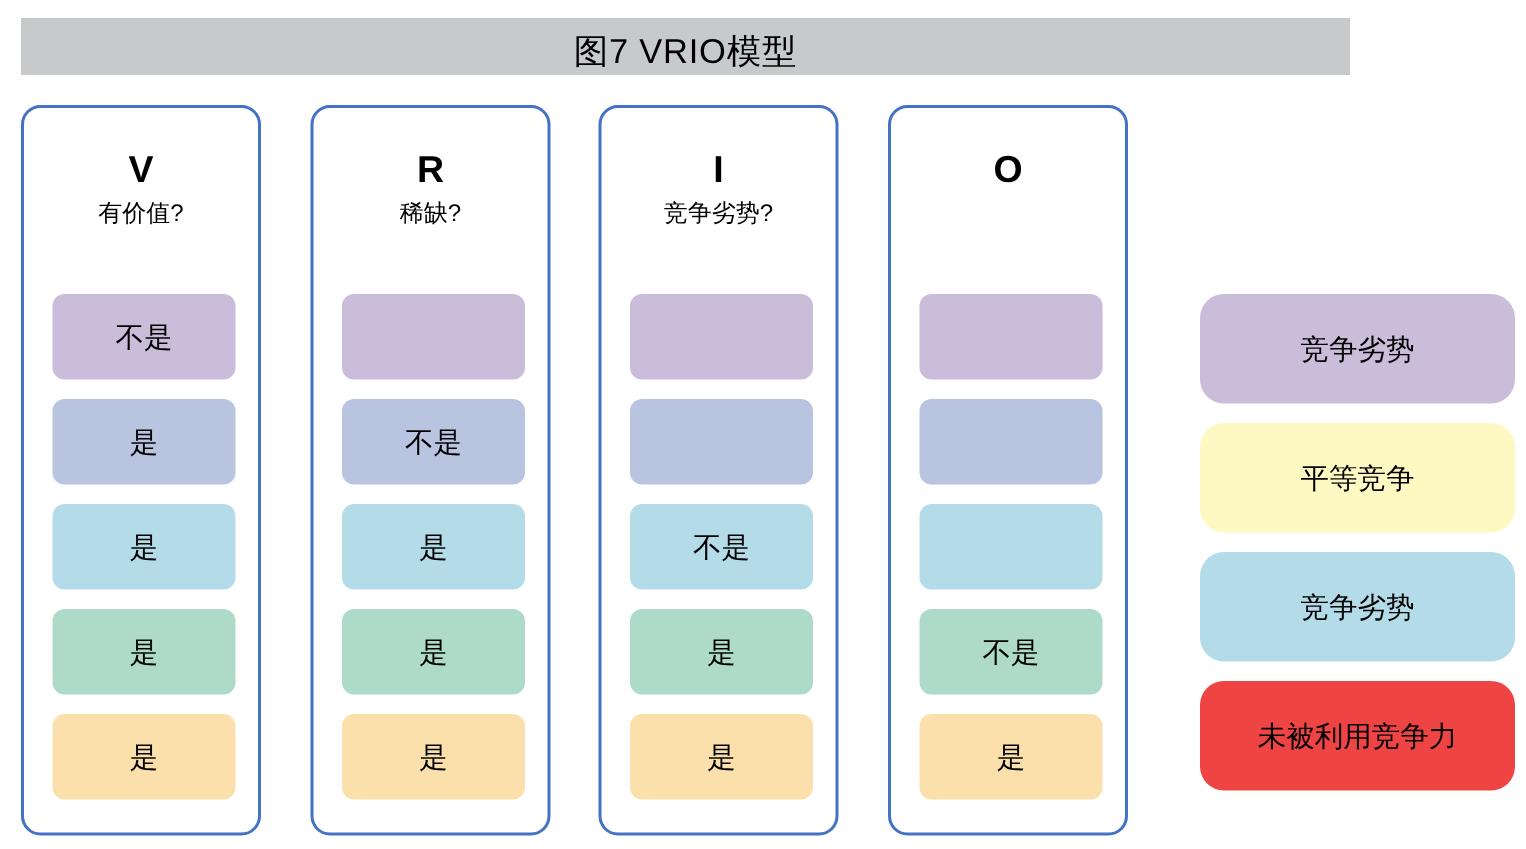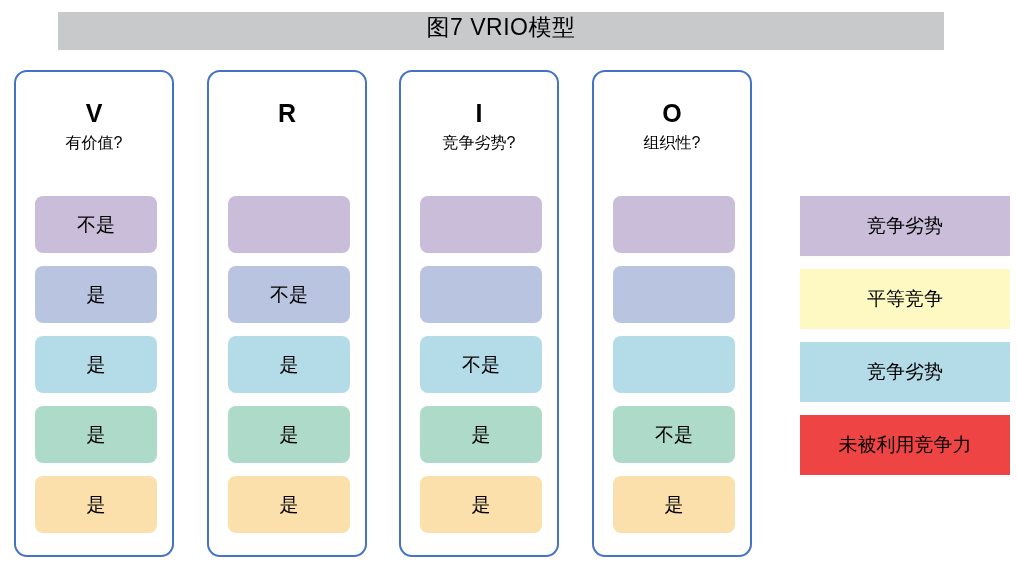--- a/index.html
+++ b/index.html
@@ -17,23 +17,22 @@
 
   
   #title-banner {
     position: absolute;
     left: 14px;
     top: 12px;
     width: 886px;
     height: 38px;
     background: #c8c9cb;
     display: flex;
-    align-items: flex-start;
+    align-items: flex-end;
     justify-content: center;
-    margin-left: 44px;
   }
   #title-banner .title-text {
     font-size: 23px;
     color: #000000;
     letter-spacing: 0.5px;
     white-space: nowrap;
   }
 
   
   .criteria-column {
@@ -96,22 +95,22 @@
 
   
   #outcome-column {
     position: absolute;
     left: 800px;
     top: 196px;
     width: 210px;
   }
   .outcome-box {
     width: 210px;
-    height: 60px;
-    border-radius: 0;
+    height: 73px;
+    border-radius: 16px;
     margin-bottom: 13px;
     display: flex;
     align-items: center;
     justify-content: center;
     font-size: 19px;
     color: #000000;
     box-sizing: border-box;
   }
   .outcome-box:last-child { margin-bottom: 0; }
 </style>
@@ -132,20 +131,21 @@
     <div class="answer-cell" style="background: rgb(184, 196, 224);">是</div>
     <div class="answer-cell" style="background: rgb(180, 219, 232);">是</div>
     <div class="answer-cell" style="background: rgb(174, 219, 201);">是</div>
     <div class="answer-cell" style="background: rgb(252, 224, 171);">是</div>
   </div>
 </div>
 
 <div class="criteria-column" id="column-r" style="border-color: rgb(68, 114, 196);">
   <div class="column-head">
     <span class="column-letter">R</span>
+    <span class="column-question">稀缺?</span>
   </div>
   <div class="cell-stack">
     <div class="answer-cell" style="background: rgb(201, 189, 217);"></div>
     <div class="answer-cell" style="background: rgb(184, 196, 224);">不是</div>
     <div class="answer-cell" style="background: rgb(180, 219, 232);">是</div>
     <div class="answer-cell" style="background: rgb(174, 219, 201);">是</div>
     <div class="answer-cell" style="background: rgb(252, 224, 171);">是</div>
   </div>
 </div>
 
@@ -159,21 +159,20 @@
     <div class="answer-cell" style="background: rgb(184, 196, 224);"></div>
     <div class="answer-cell" style="background: rgb(180, 219, 232);">不是</div>
     <div class="answer-cell" style="background: rgb(174, 219, 201);">是</div>
     <div class="answer-cell" style="background: rgb(252, 224, 171);">是</div>
   </div>
 </div>
 
 <div class="criteria-column" id="column-o" style="border-color: rgb(68, 114, 196);">
   <div class="column-head">
     <span class="column-letter">O</span>
-    <span class="column-question">组织性?</span>
   </div>
   <div class="cell-stack">
     <div class="answer-cell" style="background: rgb(201, 189, 217);"></div>
     <div class="answer-cell" style="background: rgb(184, 196, 224);"></div>
     <div class="answer-cell" style="background: rgb(180, 219, 232);"></div>
     <div class="answer-cell" style="background: rgb(174, 219, 201);">不是</div>
     <div class="answer-cell" style="background: rgb(252, 224, 171);">是</div>
   </div>
 </div>
 

